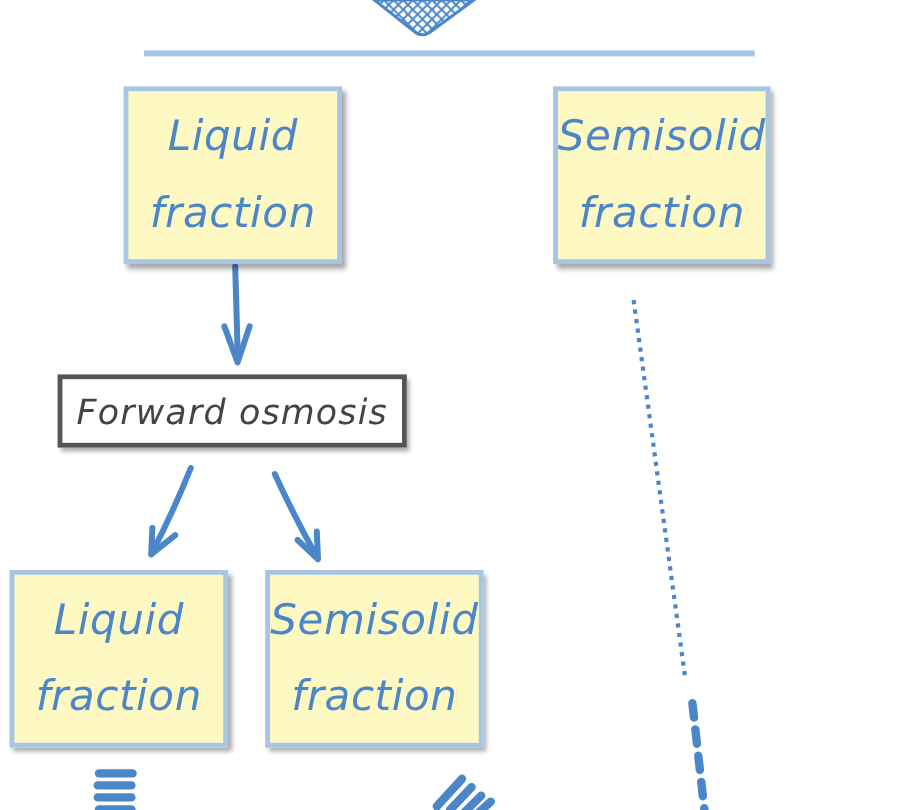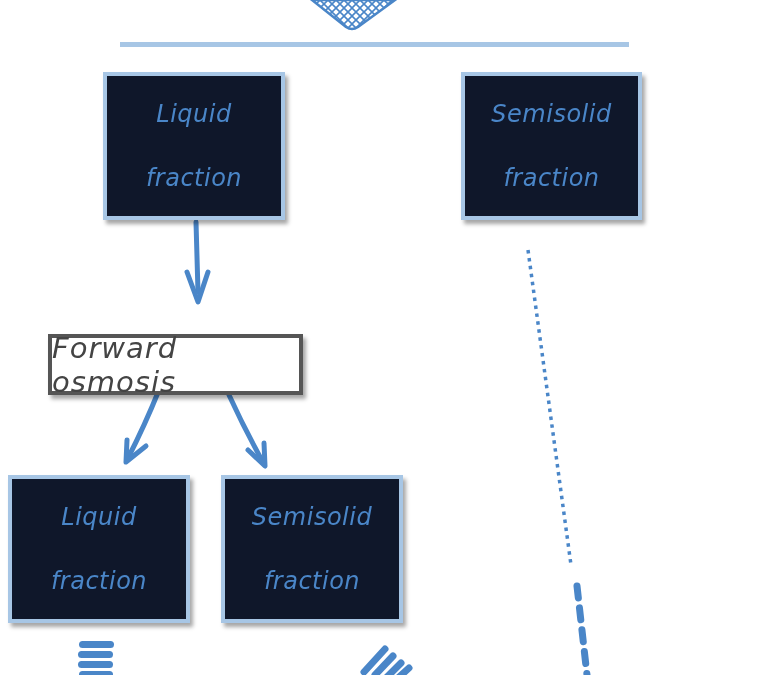--- a/index.html
+++ b/index.html
@@ -1,23 +1,23 @@
 <!DOCTYPE html>
 <html><head>
 <meta charset="utf-8">
 <style>
   html, body { margin: 0; padding: 0; background: #ffffff; }
   body { width: 763px; height: 675px; position: relative; overflow: hidden;
          font-family: "DejaVu Sans", sans-serif; }
   .box {
-    position: absolute; box-sizing: border-box; background: #0f172a;
+    position: absolute; box-sizing: border-box; background: #fef9c3;
     border: 4px solid #a7c6e5;
     box-shadow: 3px 4px 4px rgba(0,0,0,0.35);
     display: flex; flex-direction: column; align-items: center; justify-content: center;
-    color: #4a86c8; font-style: italic; font-size: 24px; line-height: 64px;
+    color: #4a86c8; font-style: italic; font-size: 35px; line-height: 64px;
     letter-spacing: 0.5px;
   }
   .box span { display: block; }
   .fo-box {
     position: absolute; box-sizing: border-box; background: #fff;
     border: 4px solid #555555;
     box-shadow: 3px 4px 4px rgba(0,0,0,0.35);
     color: #444444; font-style: italic; font-size: 29px;
     display: flex; align-items: center; justify-content: center; letter-spacing: 1px;
   }
@@ -74,21 +74,21 @@
 <div class="box" style="left:103px; top:72px; width:182px; height:148px;">
   <span>Liquid</span>
   <span>fraction</span>
 </div>
 
 <div class="box" style="left:461px; top:72px; width:181px; height:148px;">
   <span>Semisolid</span>
   <span>fraction</span>
 </div>
 
-<div class="fo-box" style="left:48px; top:334px; width:255px; height:61px;">
+<div class="fo-box" style="left:48px; top:312px; width:291px; height:61px;">
   <span>Forward osmosis</span>
 </div>
 
 <div class="box" style="left:8px; top:475px; width:182px; height:148px;">
   <span>Liquid</span>
   <span>fraction</span>
 </div>
 
 <div class="box" style="left:221px; top:475px; width:182px; height:148px;">
   <span>Semisolid</span>

